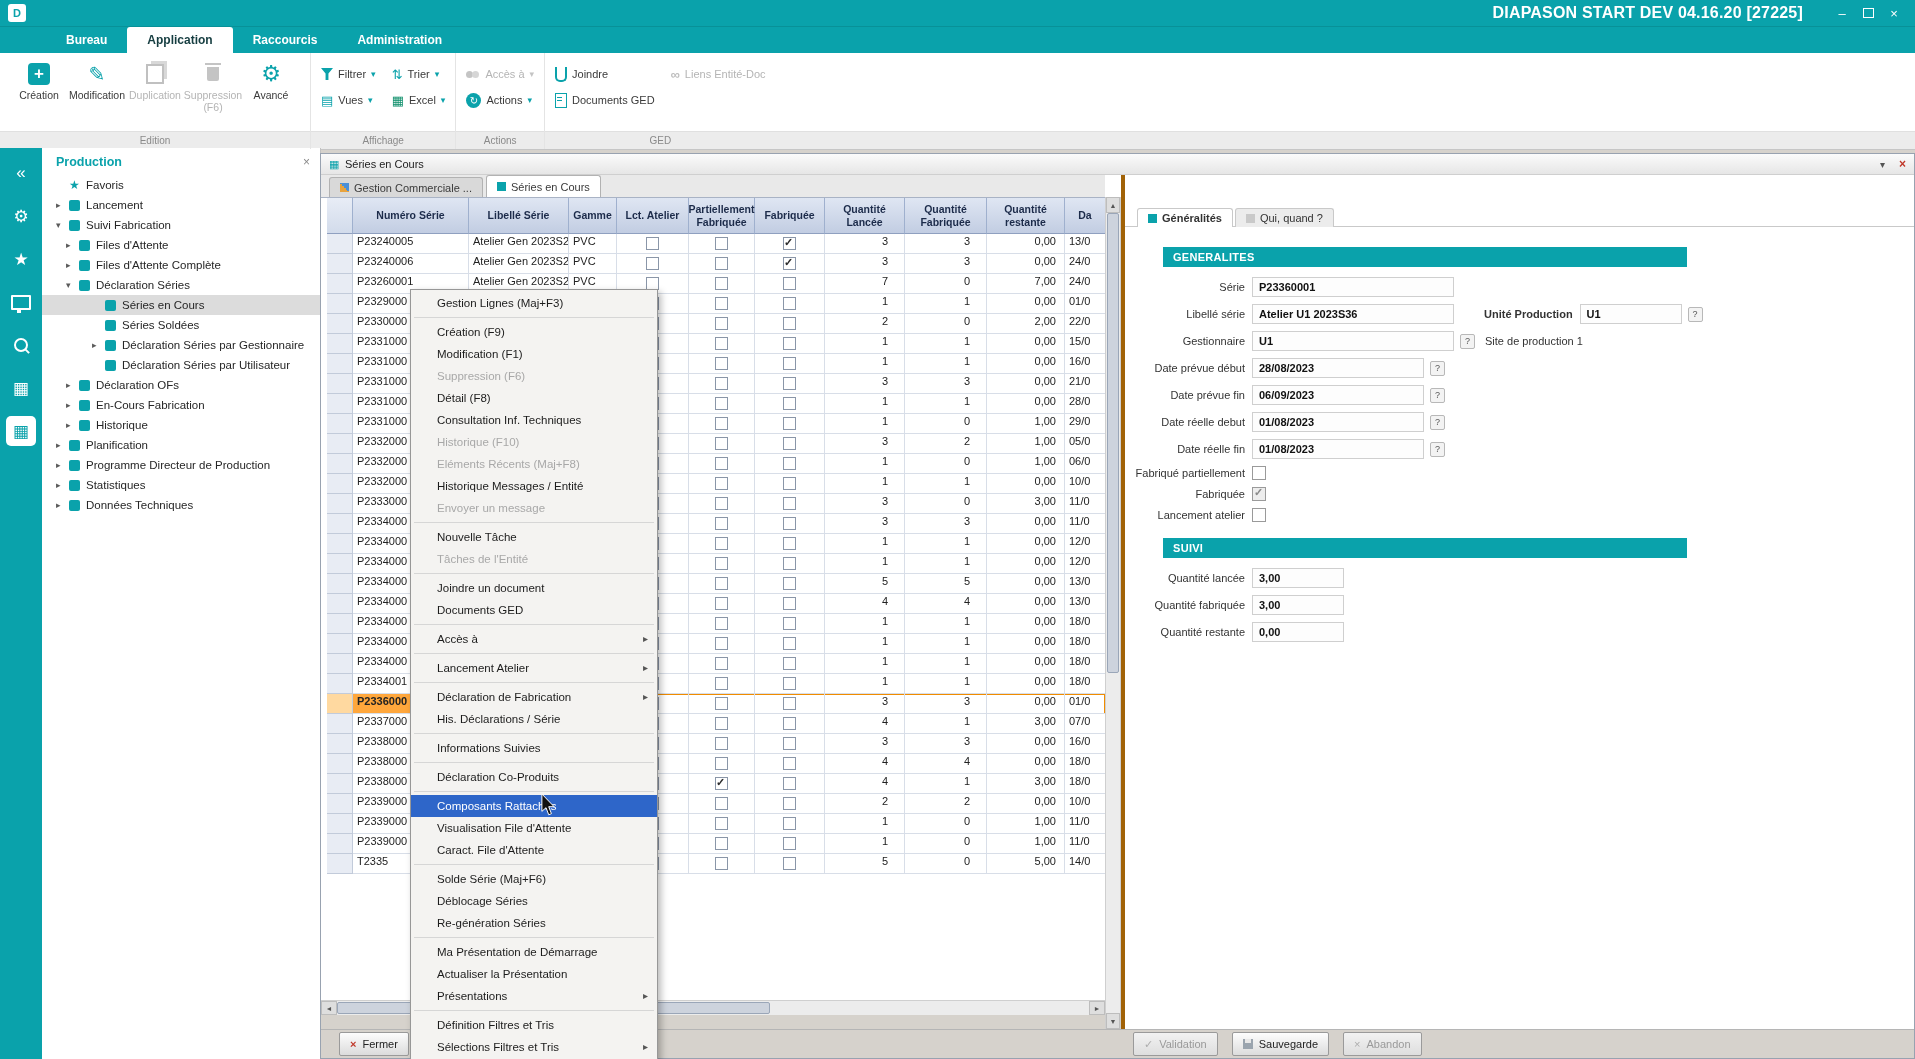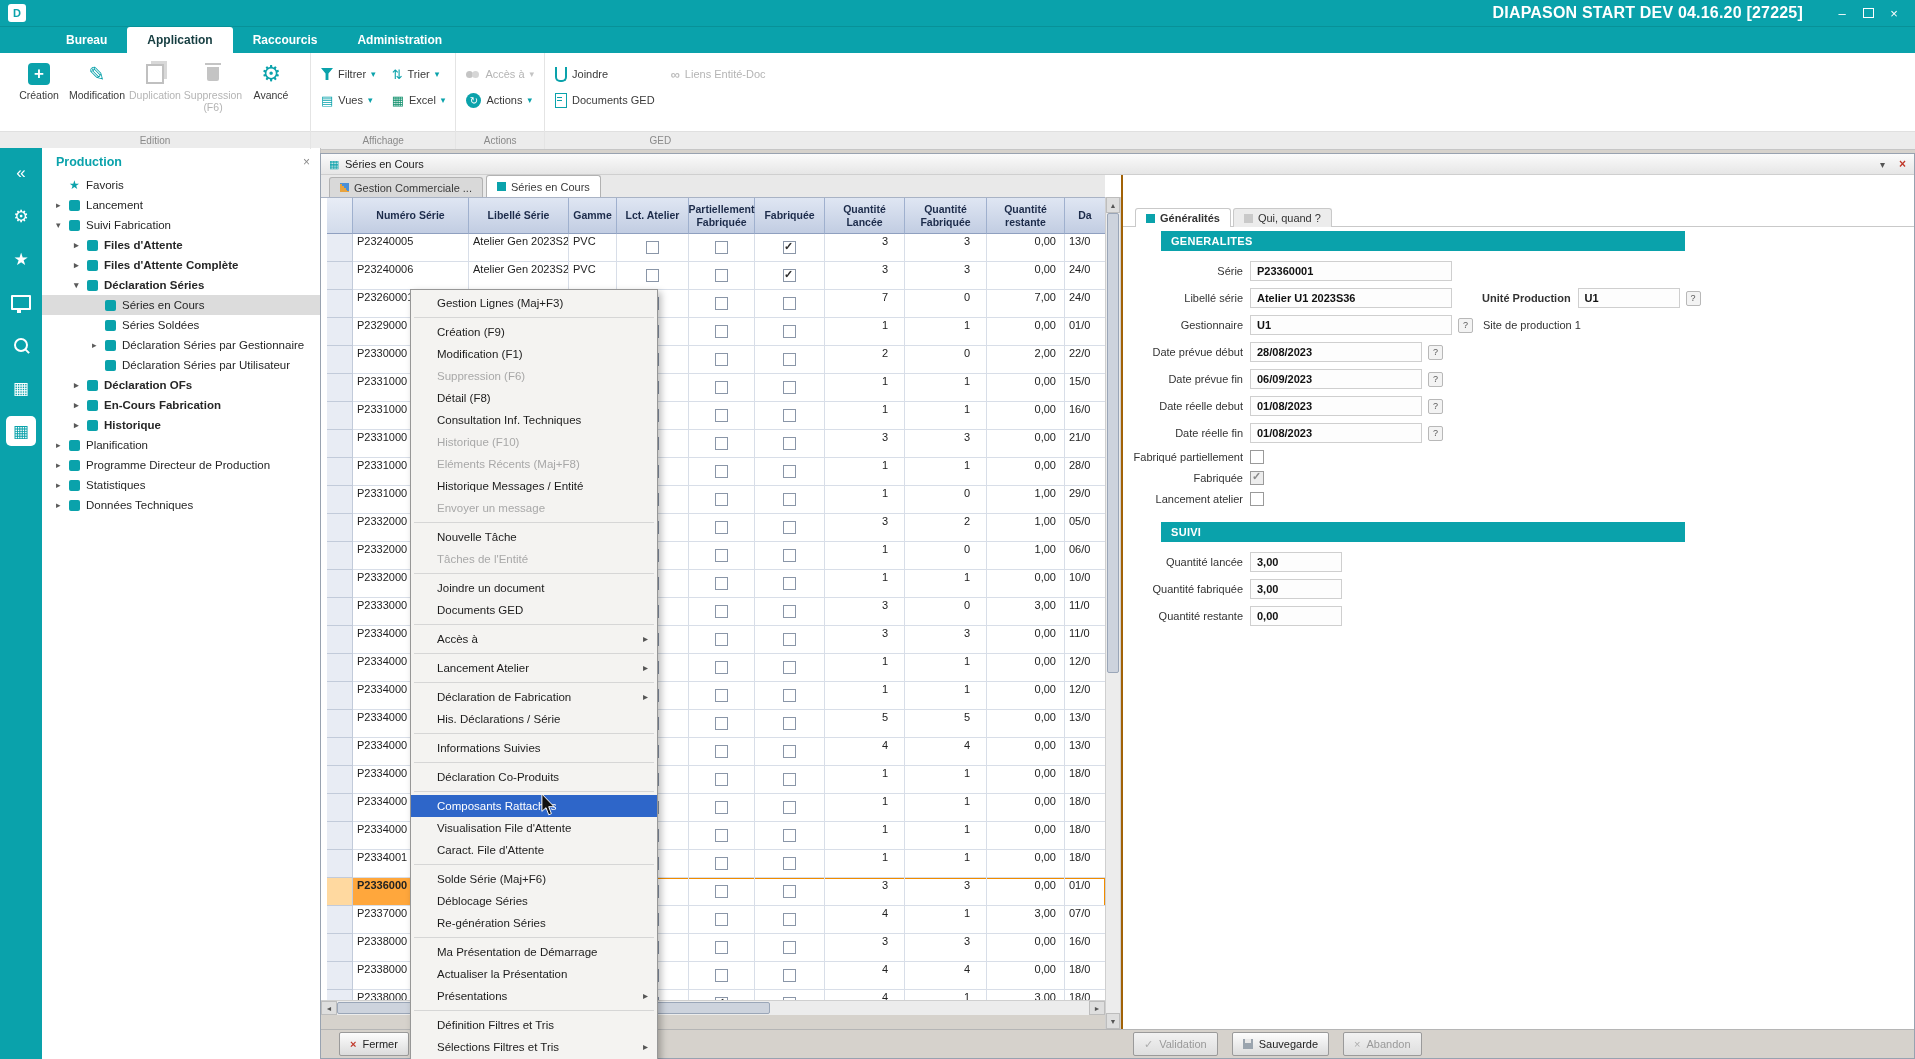--- a/index.html
+++ b/index.html
@@ -56,21 +56,21 @@
   .ic-monitor::after{content:"";position:absolute;left:4px;bottom:-5px;width:4px;height:3px;background:#fff;}
   .ic-search{width:10px;height:10px;border:2px solid #fff;border-radius:50%;position:relative;}
   .ic-search::after{content:"";position:absolute;width:6px;height:2px;background:#fff;transform:rotate(45deg);left:8px;top:10px;}
   .strip-it.active{background:#fff;border-radius:5px;color:#0aa2ab;}
   
   .treepanel{position:absolute;left:42px;top:148px;width:278px;bottom:0;background:#fff;border-right:1px solid #c2c2c2;overflow:hidden;}
   .tree-header{display:flex;align-items:center;padding:7px 10px 6px 14px;}
   .tree-title{color:#0aa2ab;font-weight:bold;font-size:12.5px;flex:1;}
   .tree-close{color:#8a8a8a;font-size:12px;cursor:pointer;}
   .titem{height:20px;display:flex;align-items:center;font-size:11.5px;color:#262626;cursor:pointer;white-space:nowrap;}
-  .titem.lvl0{padding-left:14px;} .titem.lvl1{padding-left:32px;font-weight:bold;} .titem.lvl2{padding-left:50px;}
+  .titem.lvl0{padding-left:14px;} .titem.lvl1{padding-left:24px;} .titem.lvl2{padding-left:50px;}
   .titem.sel{background:#dcdcdc;}
   .chev{width:13px;color:#5a5a5a;font-size:9px;flex-shrink:0;}
   .titem.chev-r .chev::before{content:"▸";}
   .titem.chev-d .chev::before{content:"▾";}
   .ticon{width:11px;height:11px;background:#0aa2ab;border-radius:2px;margin-right:6px;flex-shrink:0;display:flex;align-items:center;justify-content:center;}
   .titem.ic-star .ticon{background:transparent;color:#0aa2ab;font-size:12px;}
   .titem.ic-star .ticon::before{content:"★";}
   
   .mainwin{position:absolute;left:320px;top:153px;right:0;bottom:0;background:#fff;border:1px solid #98a2b0;display:flex;flex-direction:column;}
   .mw-title{height:20px;background:linear-gradient(#fbfbfb,#e6e6e6);border-bottom:1px solid #cfcfcf;display:flex;align-items:center;padding:0 8px;gap:6px;flex-shrink:0;}
@@ -85,21 +85,21 @@
   .doctab{height:19px;display:flex;align-items:center;gap:5px;padding:0 10px;font-size:11px;background:#d9d9d9;border:1px solid #b2b2b2;border-bottom:none;border-radius:3px 3px 0 0;color:#3a3a3a;cursor:pointer;white-space:nowrap;}
   .doctab.active{background:#fff;height:21px;}
   .dt-icon{width:9px;height:9px;background:linear-gradient(45deg,#e8a33d 50%,#4a90d9 50%);}
   .doctab.active .dt-icon{background:#0aa2ab;}
   
   .tablezone{flex:1;overflow:hidden;background:#fff;padding-left:6px;min-height:0;}
   .thead{display:flex;height:36px;}
   .th{box-sizing:border-box;background:linear-gradient(#dfe6f3,#c2cde2);border-right:1px solid #9fb0ce;border-bottom:1px solid #8fa0c0;display:flex;align-items:center;justify-content:center;cursor:pointer;}
   .th span{white-space:pre-line;text-align:center;font-size:10.5px;font-weight:bold;color:#1c2b4a;line-height:1.2;}
   .th.hcell{background:linear-gradient(#e8edf6,#d2dbeb);}
-  .trow{display:flex;height:28px;cursor:default;}
+  .trow{display:flex;height:20px;cursor:default;}
   .td{box-sizing:border-box;border-right:1px solid #d8dee8;border-bottom:1px solid #d8dee8;font-size:11px;line-height:15px;color:#222;overflow:hidden;white-space:nowrap;padding:0 0 0 4px;}
   .td.hcell{background:#e8ecf4;border-right:1px solid #c2cbda;border-bottom:1px solid #c2cbda;padding:0;}
   .w-h{width:26px;flex-shrink:0;}
   .w-num{width:116px;flex-shrink:0;}
   .w-lib{width:100px;flex-shrink:0;}
   .w-gam{width:48px;flex-shrink:0;}
   .w-lct{width:72px;flex-shrink:0;}
   .w-pf{width:66px;flex-shrink:0;}
   .w-fab{width:70px;flex-shrink:0;}
   .w-ql{width:80px;flex-shrink:0;}
@@ -118,28 +118,28 @@
   .hscroll{height:14px;background:#ececec;border-top:1px solid #cfcfcf;display:flex;align-items:stretch;flex-shrink:0;}
   .harrow{width:14px;background:#dedede;border:1px solid #bdbdbd;font-size:7px;color:#555;display:flex;align-items:center;justify-content:center;cursor:pointer;}
   .hthumb{width:55%;margin:1px 0;background:#cdd3dd;border:1px solid #9aa6b8;border-radius:2px;cursor:grab;}
   .hfill{flex:1;}
   .undergap{height:14px;background:#d6d2cc;flex-shrink:0;}
   .vscroll{width:14px;background:#ececec;border-left:1px solid #cfcfcf;border-right:1px solid #cfcfcf;display:flex;flex-direction:column;margin-top:22px;}
   .varrow{height:14px;background:#dedede;border:1px solid #bdbdbd;font-size:7px;color:#555;display:flex;align-items:center;justify-content:center;cursor:pointer;}
   .vthumb{height:55%;margin:0 1px;background:#cdd3dd;border:1px solid #9aa6b8;border-radius:2px;cursor:grab;}
   .vfill{flex:1;}
   
-  .detail{flex:1;background:#fff;border-left:2px solid #a16207;overflow:hidden;padding-top:6px;}
+  .detail{flex:1;background:#fff;border-left:4px solid #a16207;overflow:hidden;padding-top:6px;}
   .dtabs{display:flex;padding:26px 0 0 12px;border-bottom:1px solid #c9c9c9;gap:2px;}
   .dtab{display:flex;align-items:center;gap:5px;padding:3px 10px;font-size:11px;color:#333;background:#ececec;border:1px solid #c9c9c9;border-bottom:none;border-radius:3px 3px 0 0;cursor:pointer;position:relative;top:1px;}
   .dtab.active{background:#fff;font-weight:bold;}
   .dtab-icon{width:9px;height:9px;background:#c9c9c9;}
   .dtab.active .dtab-icon{background:#0aa2ab;}
   .secbar{background:#0aa2ab;color:#fff;font-weight:bold;font-size:11px;padding:4px 10px;margin:16px 0 10px 38px;width:524px;box-sizing:border-box;letter-spacing:.3px;}
-  .secbar.first{margin-top:4px;}
+  .secbar.first{margin-top:20px;}
   .frow{display:flex;align-items:center;margin:7px 0 7px 8px;font-size:11px;color:#333;}
   .flabel{width:112px;text-align:right;margin-right:7px;flex-shrink:0;}
   .finput{border:1px solid #cfcfcf;background:#fdfdfd;padding:2px 6px;font-weight:bold;font-size:11px;height:14px;line-height:14px;color:#111;white-space:nowrap;overflow:hidden;}
   .w200{width:188px;} .w170{width:158px;} .w90{width:78px;} .w100{width:88px;}
   .qbtn{width:13px;height:13px;border:1px solid #b8b8b8;background:#f3f3f3;border-radius:2px;font-size:9px;color:#555;display:flex;align-items:center;justify-content:center;margin-left:6px;cursor:pointer;flex-shrink:0;}
   .flabel2{margin-left:30px;margin-right:7px;font-weight:bold;}
   .sitetext{margin-left:10px;color:#333;}
   .dcb{width:12px;height:12px;background:#fff;border:1px solid #9a9a9a;position:relative;flex-shrink:0;}
   .dcb.on{background:#ededed;}
   .dcb.on::before{content:"✓";position:absolute;left:1px;top:-2px;font-size:11px;color:#8a8a8a;font-weight:bold;}

